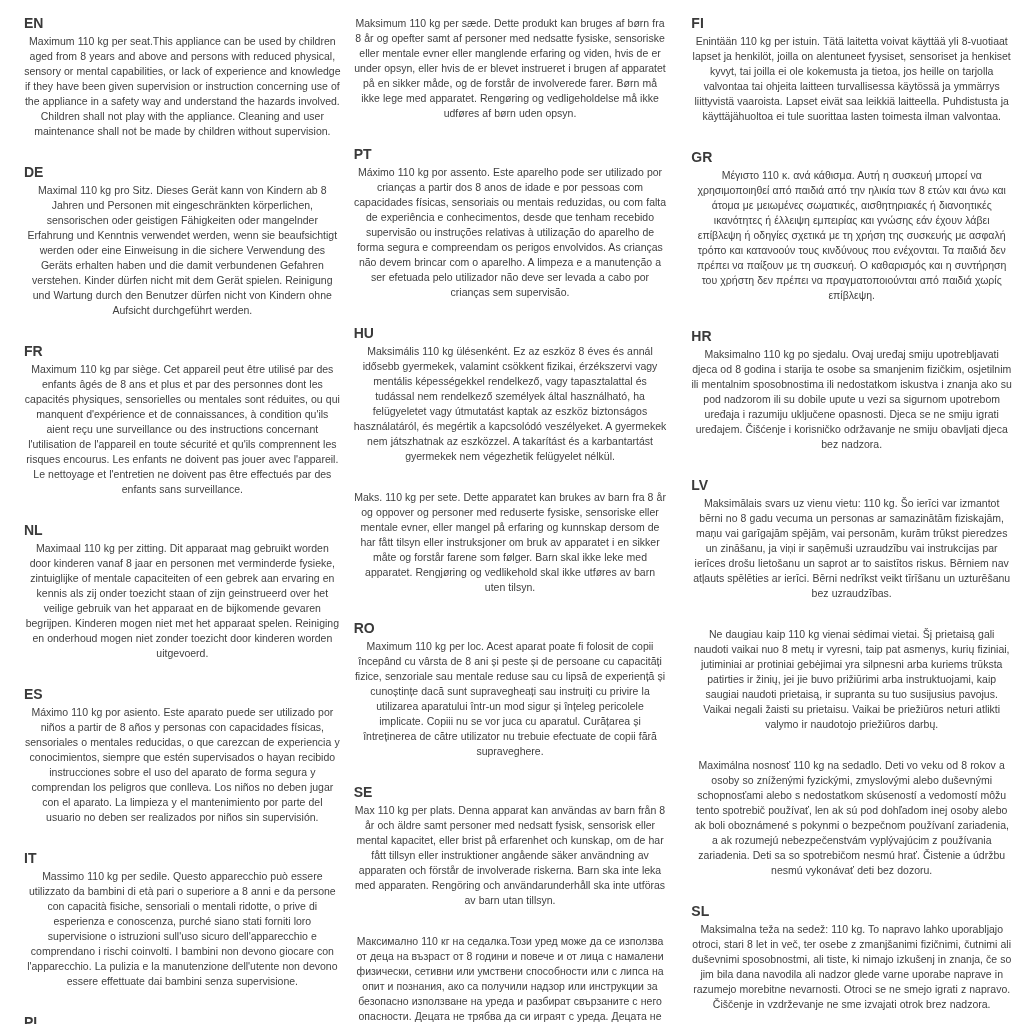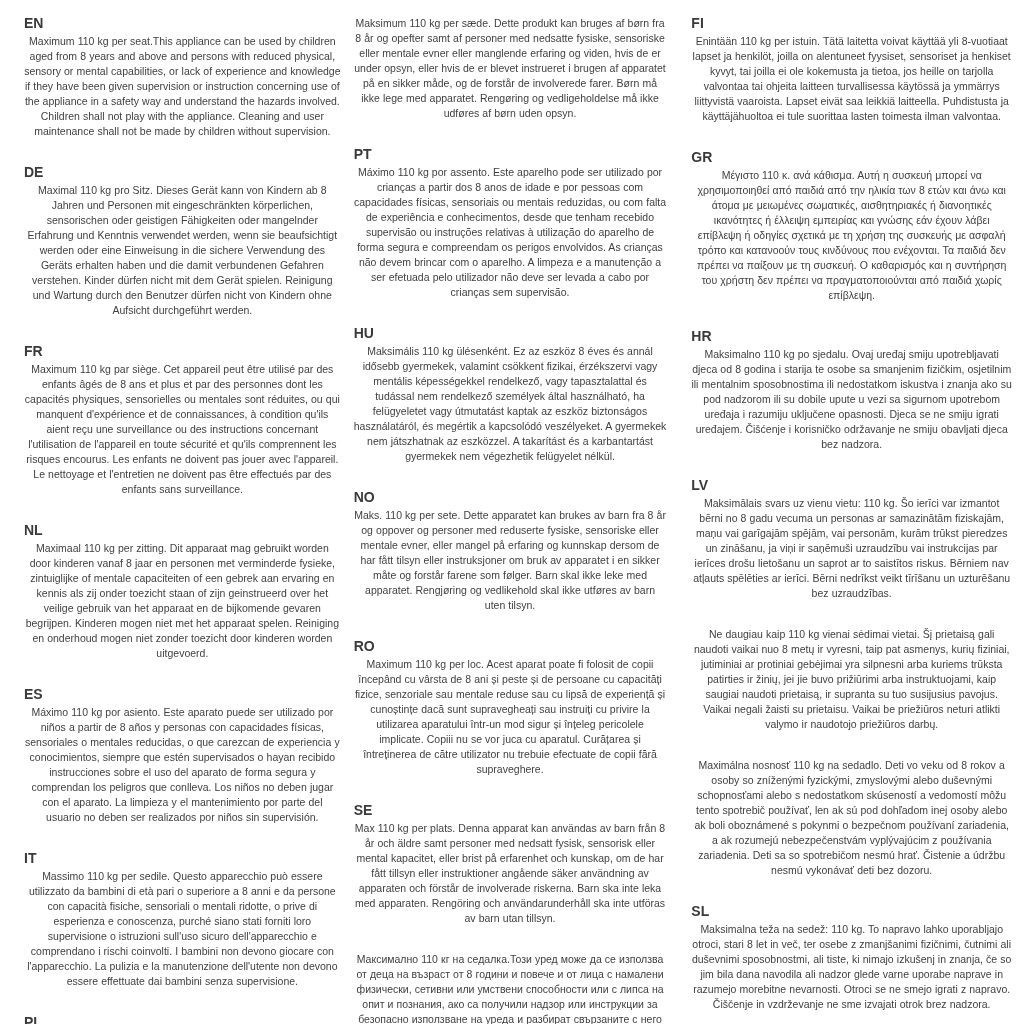--- a/index.html
+++ b/index.html
@@ -88,21 +88,20 @@
     </div>
     <div class="section">
       <p class="lang-code">PT</p>
       <p class="lang-text">Máximo 110 kg por assento. Este aparelho pode ser utilizado por crianças a partir dos 8 anos de idade e por pessoas com capacidades físicas, sensoriais ou mentais reduzidas, ou com falta de experiência e conhecimentos, desde que tenham recebido supervisão ou instruções relativas à utilização do aparelho de forma segura e compreendam os perigos envolvidos. As crianças não devem brincar com o aparelho. A limpeza e a manutenção a ser efetuada pelo utilizador não deve ser levada a cabo por crianças sem supervisão.</p>
     </div>
     <div class="section">
       <p class="lang-code">HU</p>
       <p class="lang-text">Maksimális 110 kg ülésenként. Ez az eszköz 8 éves és annál idősebb gyermekek, valamint csökkent fizikai, érzékszervi vagy mentális képességekkel rendelkező, vagy tapasztalattal és tudással nem rendelkező személyek által használható, ha felügyeletet vagy útmutatást kaptak az eszköz biztonságos használatáról, és megértik a kapcsolódó veszélyeket. A gyermekek nem játszhatnak az eszközzel. A takarítást és a karbantartást gyermekek nem végezhetik felügyelet nélkül.</p>
     </div>
     <div class="section">
-      <p class="lang-code">NO</p>
       <p class="lang-text">Maks. 110 kg per sete. Dette apparatet kan brukes av barn fra 8 år og oppover og personer med reduserte fysiske, sensoriske eller mentale evner, eller mangel på erfaring og kunnskap dersom de har fått tilsyn eller instruksjoner om bruk av apparatet i en sikker måte og forstår farene som følger. Barn skal ikke leke med apparatet. Rengjøring og vedlikehold skal ikke utføres av barn uten tilsyn.</p>
     </div>
     <div class="section">
       <p class="lang-code">RO</p>
       <p class="lang-text">Maximum 110 kg per loc. Acest aparat poate fi folosit de copii începând cu vârsta de 8 ani și peste și de persoane cu capacități fizice, senzoriale sau mentale reduse sau cu lipsă de experiență și cunoștințe dacă sunt supravegheați sau instruiți cu privire la utilizarea aparatului într-un mod sigur și înțeleg pericolele implicate. Copiii nu se vor juca cu aparatul. Curățarea și întreținerea de către utilizator nu trebuie efectuate de copii fără supraveghere.</p>
     </div>
     <div class="section">
       <p class="lang-code">SE</p>
       <p class="lang-text">Max 110 kg per plats. Denna apparat kan användas av barn från 8 år och äldre samt personer med nedsatt fysisk, sensorisk eller mental kapacitet, eller brist på erfarenhet och kunskap, om de har fått tillsyn eller instruktioner angående säker användning av apparaten och förstår de involverade riskerna. Barn ska inte leka med apparaten. Rengöring och användarunderhåll ska inte utföras av barn utan tillsyn.</p>
     </div>

